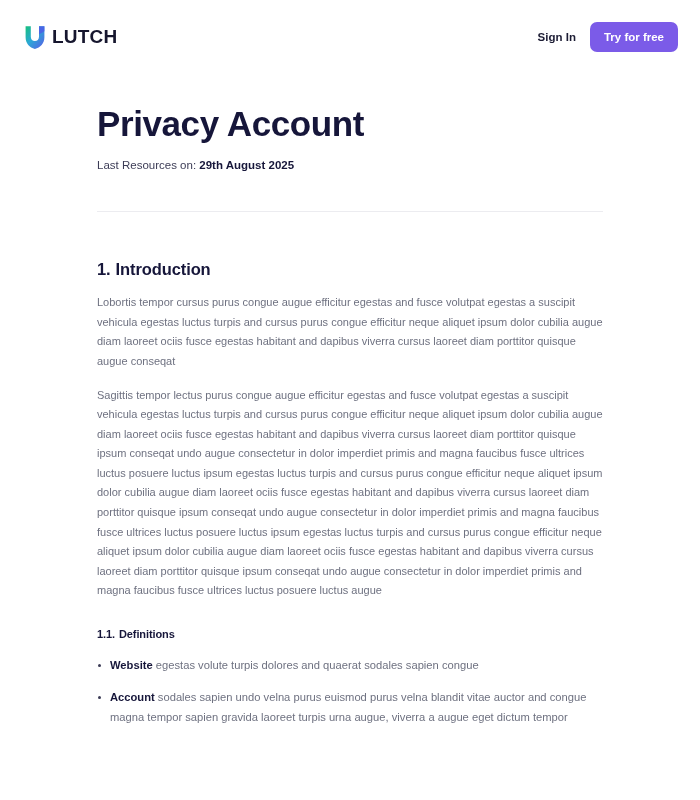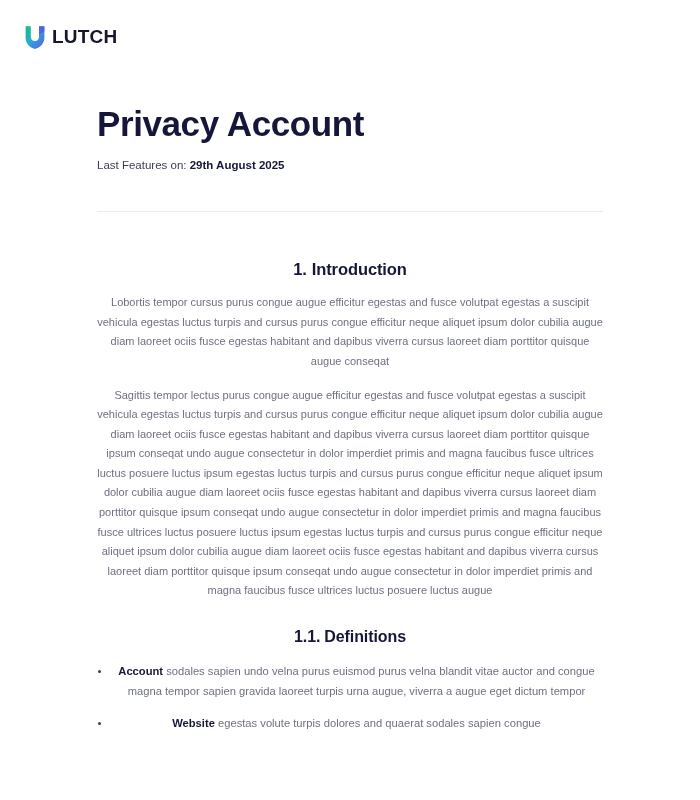--- a/index.html
+++ b/index.html
@@ -119,34 +119,34 @@
     text-align: center;
   }
 
   .divider {
     margin-top: 40px;
     height: 1px;
     background: #ececf0;
     width: 100%;
   }
 
-  .section { margin-top: 0; text-align: center; }
+  .section { margin-top: 0; }
 
   h2.sec-title {
     font-size: 16.5px;
     font-weight: 700;
     color: #16163a;
     letter-spacing: -0.1px;
     margin-top: 48px;
     margin-bottom: 0;
   }
   h2.sec-title .num { margin-right: 5px; }
 
   h3.sub-title {
-    font-size: 16px;
+    font-size: 11px;
     font-weight: 700;
     color: #16163a;
     letter-spacing: -0.1px;
     margin-top: 27px;
   }
   h3.sub-title .num { margin-right: 4px; }
 
   p.body {
     font-size: 11px;
     line-height: 1.78;
@@ -197,51 +197,55 @@
           </linearGradient>
         </defs>
         <path d="M1.6 1.2 h5.2 v10.6 c0 2.6 1.7 4.3 4.1 4.3 s4.1-1.7 4.1-4.3 V1.2 h5.4 v11.1 c0 6.2-4.1 10.4-9.5 11.6 C5.6 22.7 1.6 18.5 1.6 12.3 Z" fill="url(#lg)"></path>
         <path d="M15.0 1.2 h5.4 v5.0 l-5.4 3.3 Z" fill="#4f5be8" opacity="0.85"></path>
       </svg>
     </span>
     <span class="brand-name">LUTCH</span>
   </div>
 
 
+  <div class="nav-right">
+    <a class="signin">Sign In</a>
+    <button class="cta">Try for free</button>
+  </div>
 </header>
 
 <main class="page">
 
   <h1 class="page-title">Privacy Account</h1>
 
   <div class="last-modified">
-    <span>Last Features on:</span>
+    <span>Last Resources on:</span>
     <span class="lm-value">29th August 2025</span>
   </div>
 
   <div class="divider"></div>
 
   <section class="section">
     <h2 class="sec-title">
       <span class="num">1.</span><span>Introduction</span>
     </h2>
 
     <p class="body">Lobortis tempor cursus purus congue augue efficitur egestas and fusce volutpat egestas a suscipit vehicula egestas luctus turpis and cursus purus congue efficitur neque aliquet ipsum dolor cubilia augue diam laoreet ociis fusce egestas habitant and dapibus viverra cursus laoreet diam porttitor quisque augue conseqat</p>
     <p class="body">Sagittis tempor lectus purus congue augue efficitur egestas and fusce volutpat egestas a suscipit vehicula egestas luctus turpis and cursus purus congue efficitur neque aliquet ipsum dolor cubilia augue diam laoreet ociis fusce egestas habitant and dapibus viverra cursus laoreet diam porttitor quisque ipsum conseqat undo augue consectetur in dolor imperdiet primis and magna faucibus fusce ultrices luctus posuere luctus ipsum egestas luctus turpis and cursus purus congue efficitur neque aliquet ipsum dolor cubilia augue diam laoreet ociis fusce egestas habitant and dapibus viverra cursus laoreet diam porttitor quisque ipsum conseqat undo augue consectetur in dolor imperdiet primis and magna faucibus fusce ultrices luctus posuere luctus ipsum egestas luctus turpis and cursus purus congue efficitur neque aliquet ipsum dolor cubilia augue diam laoreet ociis fusce egestas habitant and dapibus viverra cursus laoreet diam porttitor quisque ipsum conseqat undo augue consectetur in dolor imperdiet primis and magna faucibus fusce ultrices luctus posuere luctus augue</p>
 
     <h3 class="sub-title">
       <span class="num">1.1.</span><span>Definitions</span>
     </h3>
 
     <ul class="deflist">
       <li>
+        <span class="term">Website</span>
+        <span>egestas volute turpis dolores and quaerat sodales sapien congue</span>
+      </li>
+      <li>
         <span class="term">Account</span>
         <span>sodales sapien undo velna purus euismod purus velna blandit vitae auctor and congue magna tempor sapien gravida laoreet turpis urna augue, viverra a augue eget dictum tempor</span>
       </li>
-      <li>
-        <span class="term">Website</span>
-        <span>egestas volute turpis dolores and quaerat sodales sapien congue</span>
-      </li>
 
     </ul>
   </section>
 
 </main>
 
 </body></html>

